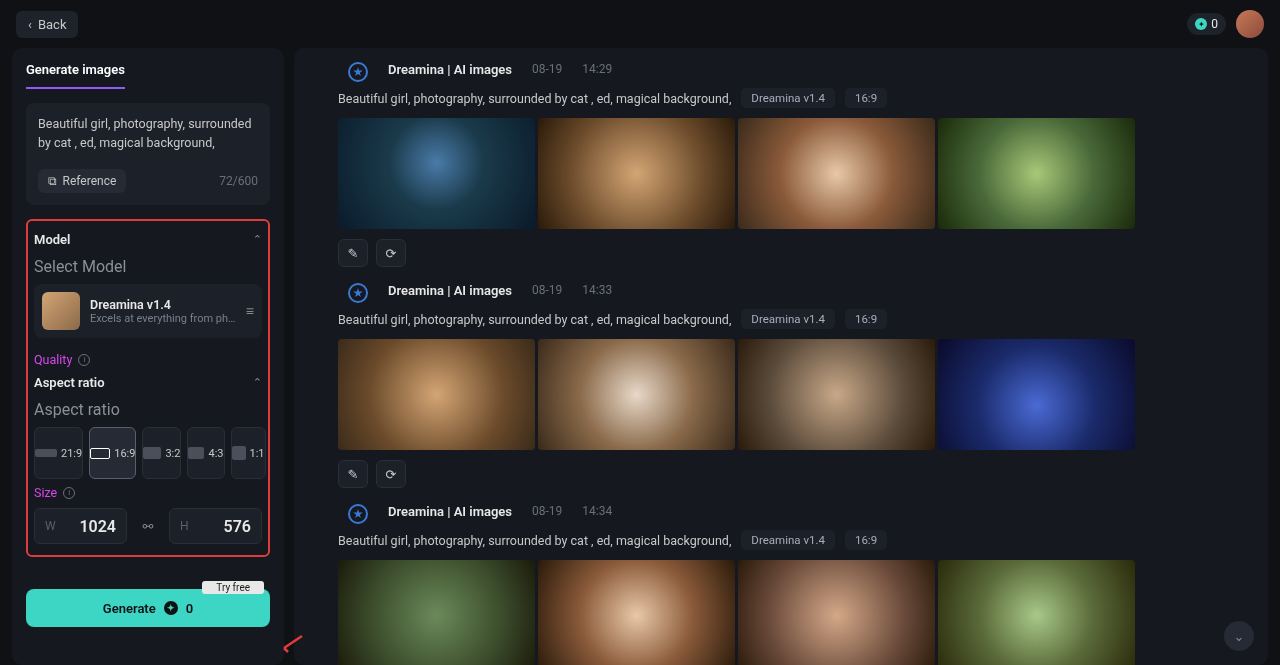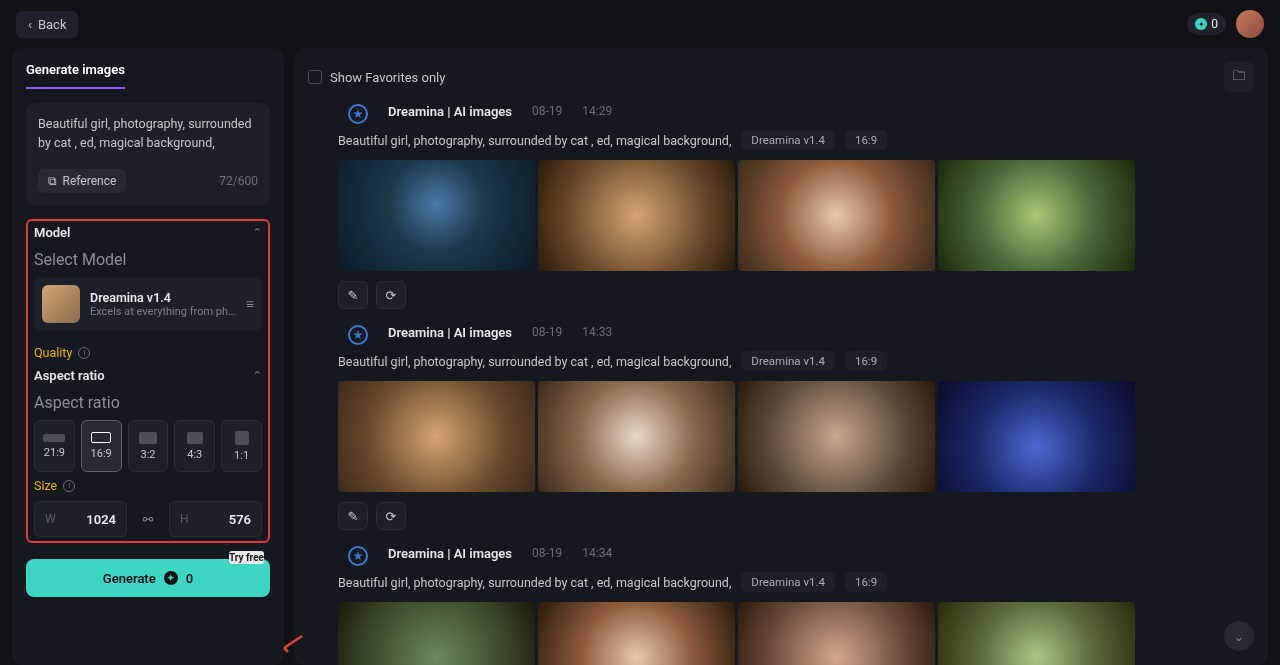--- a/index.html
+++ b/index.html
@@ -101,22 +101,22 @@
   background: #252a34;
   padding: 5px 10px;
   border-radius: 6px;
   font-size: 12px;
   color: #c8c8c8;
 }
 .char-count { color: #6a6f7a; font-size: 12px; }
 .highlight-box {
   border: 2px solid #e03c3c;
   border-radius: 6px;
-  padding: 4px 6px;
-  margin-bottom: 6px;
+  padding: 11px 6px;
+  margin-bottom: 22px;
 }
 .section-hdr {
   display: flex; justify-content: space-between; align-items: center;
   margin-bottom: 10px;
 }
 .section-title { font-weight: 600; color: #e8e8e8; font-size: 13px; }
 .chevron { color: #888; font-size: 11px; }
 .sub-label { color: #8a8f9a; font-size: 16px; margin-bottom: 8px; }
 .model-card {
   background: #1c2029;
@@ -127,21 +127,21 @@
 }
 .model-thumb {
   width: 38px; height: 38px; border-radius: 6px;
   background: linear-gradient(135deg, #d4a574, #8a6a4a);
 }
 .model-info { flex: 1; overflow: hidden; }
 .model-name { font-weight: 600; font-size: 12.5px; color: #e8e8e8; }
 .model-desc { font-size: 11px; color: #7a7f8a; white-space: nowrap; overflow: hidden; text-overflow: ellipsis; }
 .sliders-icon { color: #888; font-size: 14px; }
 .quality-row { display: flex; align-items: center; gap: 6px; margin-bottom: 8px; }
-.quality-label { color: #eab308; font-size: 12.5px; }
+.quality-label { color: #d946ef; font-size: 12.5px; }
 .info-icon {
   width: 12px; height: 12px; border: 1px solid #6a6f7a; border-radius: 50%;
   display: inline-flex; align-items: center; justify-content: center;
   font-size: 8px; color: #6a6f7a;
 }
 .slider-row { display: flex; align-items: center; gap: 10px; margin-bottom: 14px; }
 .slider-track {
   flex: 1; height: 8px; background: #8a8f9a; border-radius: 4px; position: relative;
 }
 .slider-thumb {
@@ -154,21 +154,21 @@
   display: grid;
   grid-template-columns: repeat(5, 1fr);
   gap: 6px;
   margin-bottom: 6px;
 }
 .aspect-btn {
   background: #1c2029;
   border: 1px solid #2a2e38;
   border-radius: 6px;
   height: 52px;
-  display: flex; flex-direction: column; align-items: center; justify-content: center;
+  display: flex; flex-direction: row; align-items: center; justify-content: center;
   gap: 4px;
   cursor: pointer;
 }
 .aspect-btn.selected { border-color: #5a5f6a; background: #252a34; }
 .aspect-shape {
   background: #4a4f5a; border-radius: 2px;
 }
 .aspect-label { font-size: 11px; color: #c8c8c8; }
 .aspect-grid2 {
   display: grid;
@@ -180,21 +180,21 @@
 .size-input {
   flex: 1;
   background: #1c2029;
   border: 1px solid #2a2e38;
   border-radius: 6px;
   height: 36px;
   display: flex; align-items: center; justify-content: space-between;
   padding: 0 10px;
 }
 .size-letter { color: #5a5f6a; font-size: 12px; }
-.size-val { color: #e8e8e8; font-weight: 600; font-size: 13px; }
+.size-val { color: #e8e8e8; font-weight: 600; font-size: 16px; }
 .link-btn {
   width: 30px; height: 36px;
   display: flex; align-items: center; justify-content: center;
   color: #8a8f9a;
 }
 .generate-btn {
   background: #3dd6c4;
   color: #0f1115;
   border-radius: 8px;
   height: 38px;
@@ -204,23 +204,23 @@
   position: relative;
   margin-top: 10px;
   cursor: pointer;
 }
 .try-free {
   position: absolute;
   top: -8px; right: 6px;
   background: #e8e8e8;
   color: #1a1a1a;
   font-size: 10px;
-  padding: 1px 0;
+  padding: 1px 14px;
   border-radius: 3px;
-  font-weight: 700;
+  font-weight: 400;
 }
 .gen-credit {
   width: 14px; height: 14px; border-radius: 50%;
   background: #0f1115;
   display: flex; align-items: center; justify-content: center;
   font-size: 9px; color: #3dd6c4;
 }
 .arrow-annotation {
   position: absolute;
   left: 280px; top: 640px;
@@ -424,29 +424,20 @@
 
     <div class="generate-btn">
       <span>Generate</span>
       <span class="gen-credit">✦</span>
       <span>0</span>
       <span class="try-free">Try free</span>
     </div>
   </div>
 
   <div class="content">
-    <div class="content-hdr">
-      <div class="fav-row">
-        <div class="checkbox"></div>
-        <span>Show Favorites only</span>
-      </div>
-      <div class="folder-btn">
-        <span>🗀</span>
-      </div>
-    </div>
 
     <div class="gen-row">
       <div class="gen-hdr">
         <div class="gen-avatar">
             <div class="gen-avatar-inner"></div>
           </div>
         <span class="gen-title">Dreamina | AI images</span>
         <span class="gen-time">08-19</span>
         <span class="gen-time">14:29</span>
       </div>

